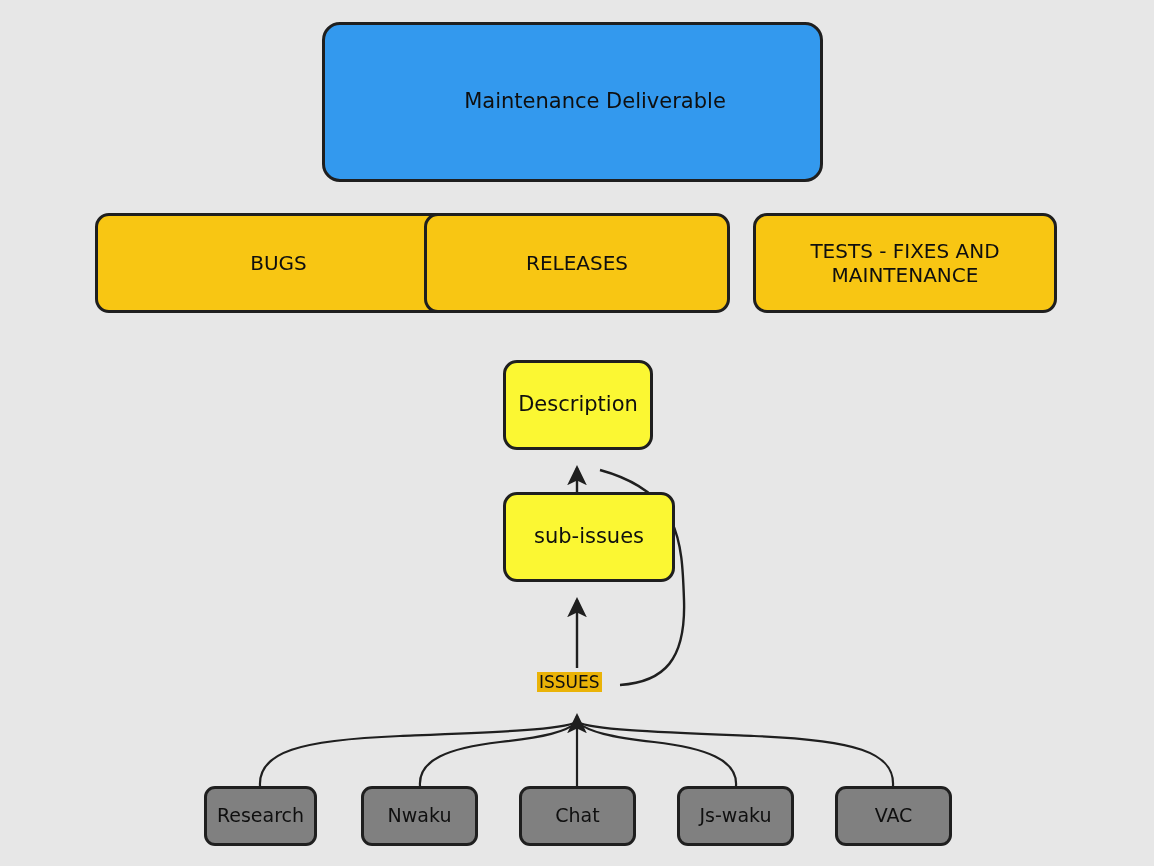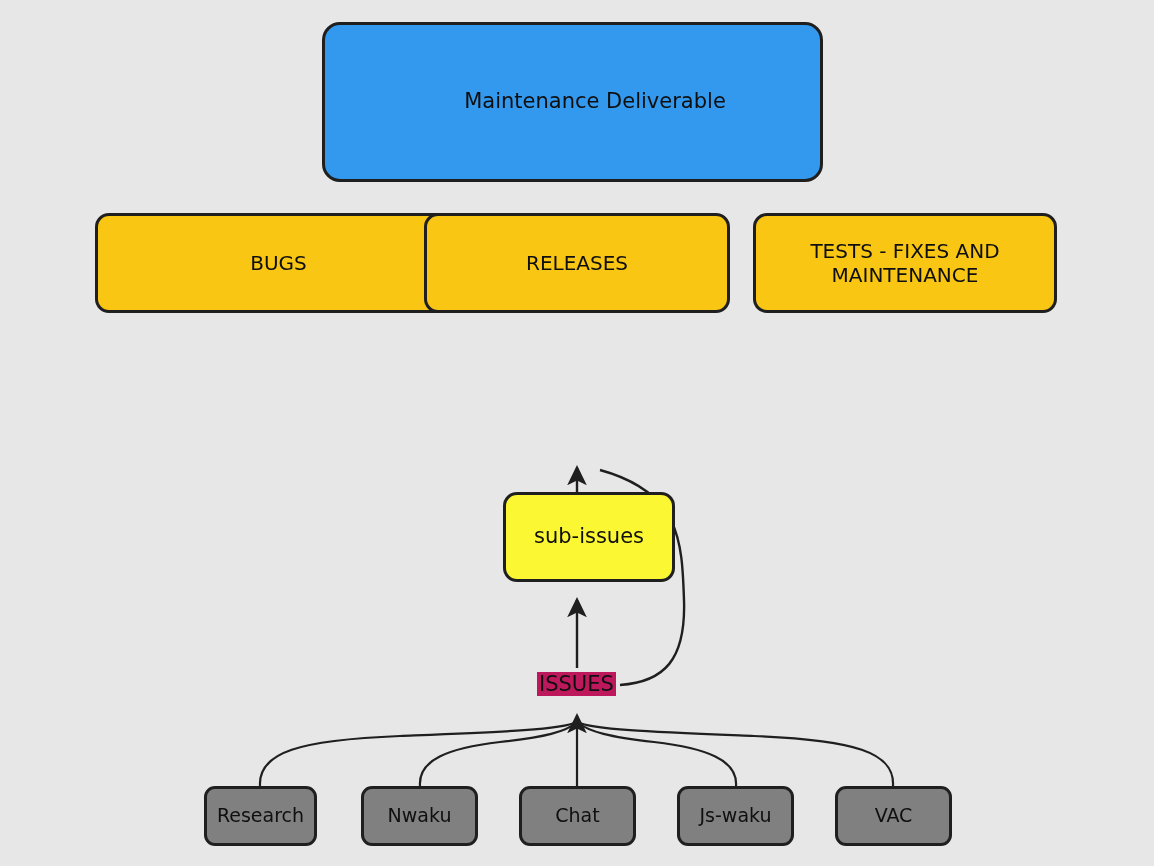--- a/index.html
+++ b/index.html
@@ -54,23 +54,23 @@
     border-radius: 14px;
     font-size: 21px;
   }
   .node-source {
     background: #808080;
     border-radius: 11px;
     font-size: 19px;
   }
   .edge-label {
     position: absolute;
-    font-size: 21px;
+    font-size: 17px;
     color: #0f0f0f;
-    background: #be185d;
+    background: #eab308;
     padding: 0 2px;
     white-space: nowrap;
   }
 </style>
 </head>
 <body>
 
 <div id="stage">
 
   <svg class="edges" viewBox="0 0 1154 866" width="1154" height="866">
@@ -104,20 +104,23 @@
 
   <div class="node node-category" style="left:424px; top:213px; width:306px; height:100px;">
     <span>RELEASES</span>
   </div>
 
   <div class="node node-category" style="left:753px; top:213px; width:304px; height:100px;">
     <span>TESTS - FIXES AND
 MAINTENANCE</span>
   </div>
 
+  <div class="node node-detail" style="left:503px; top:360px; width:150px; height:90px;">
+    <span>Description</span>
+  </div>
 
   <div class="node node-detail" style="left:503px; top:492px; width:172px; height:90px;">
     <span>sub-issues</span>
   </div>
 
   <div class="edge-label" style="left:537px; top:672px;">ISSUES</div>
 
   <div class="node node-source" style="left:204px; top:786px; width:113px; height:60px;justify-content:center;">
     <span>Research</span>
   </div>

